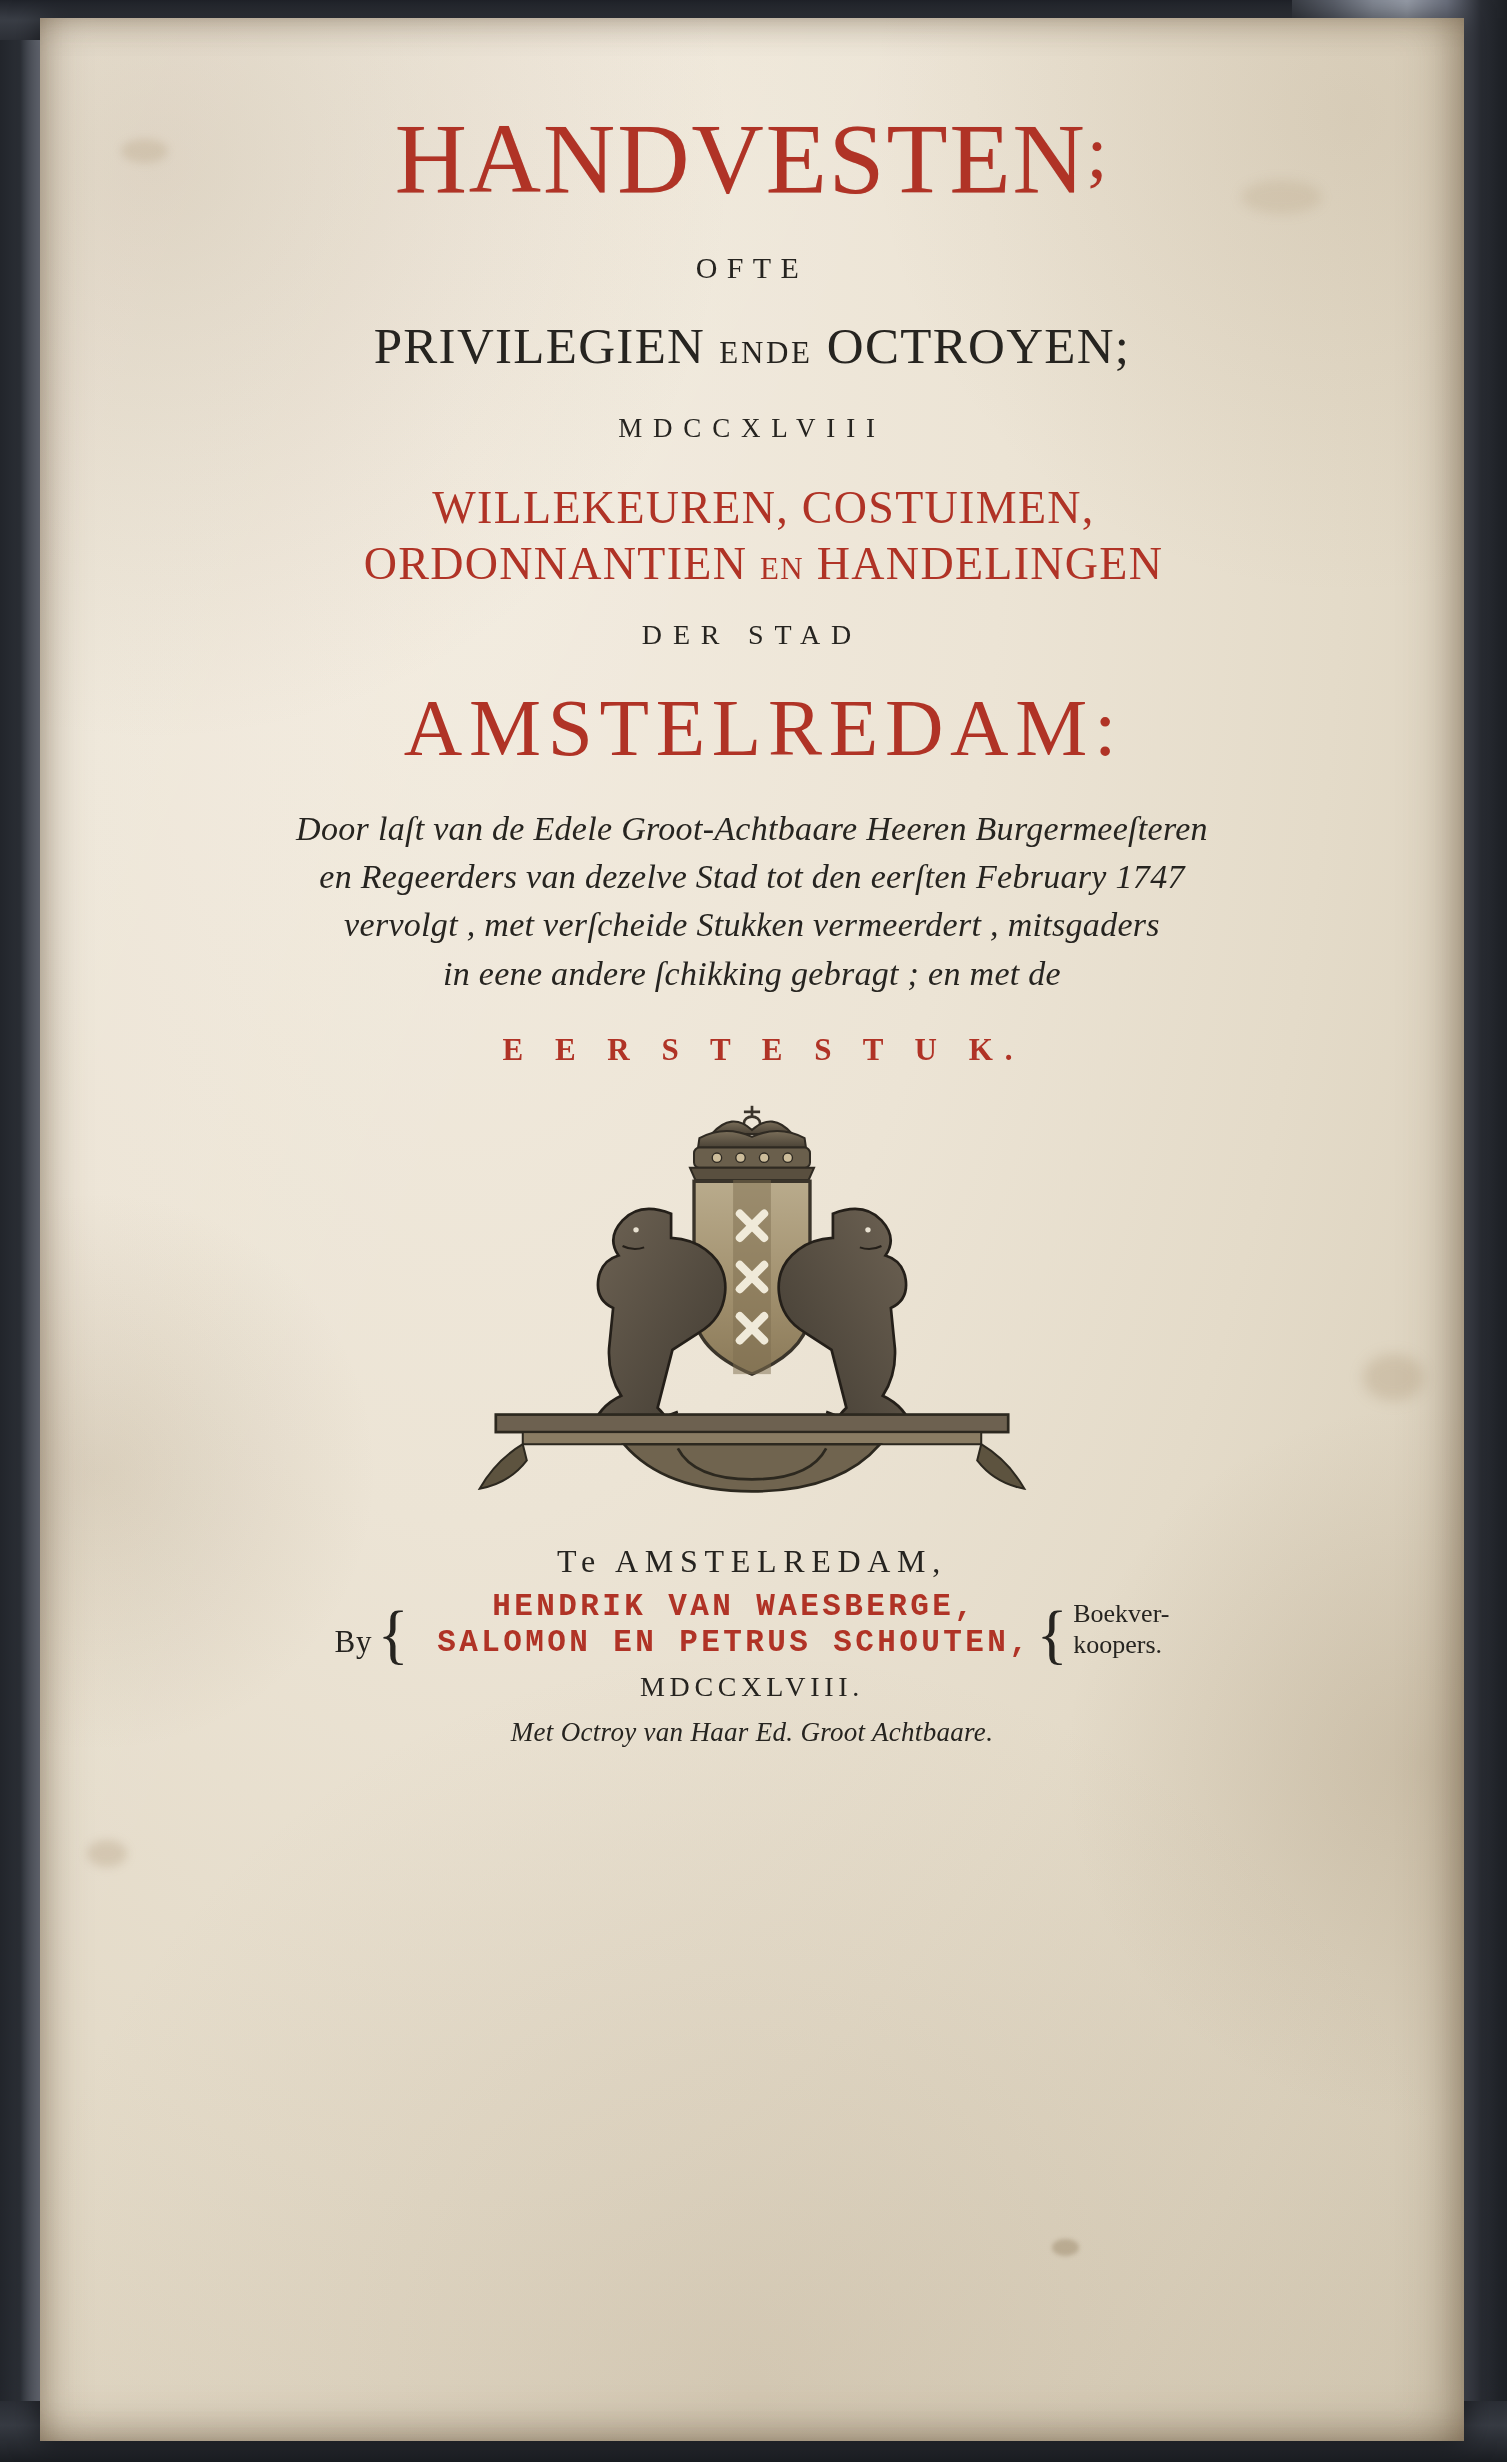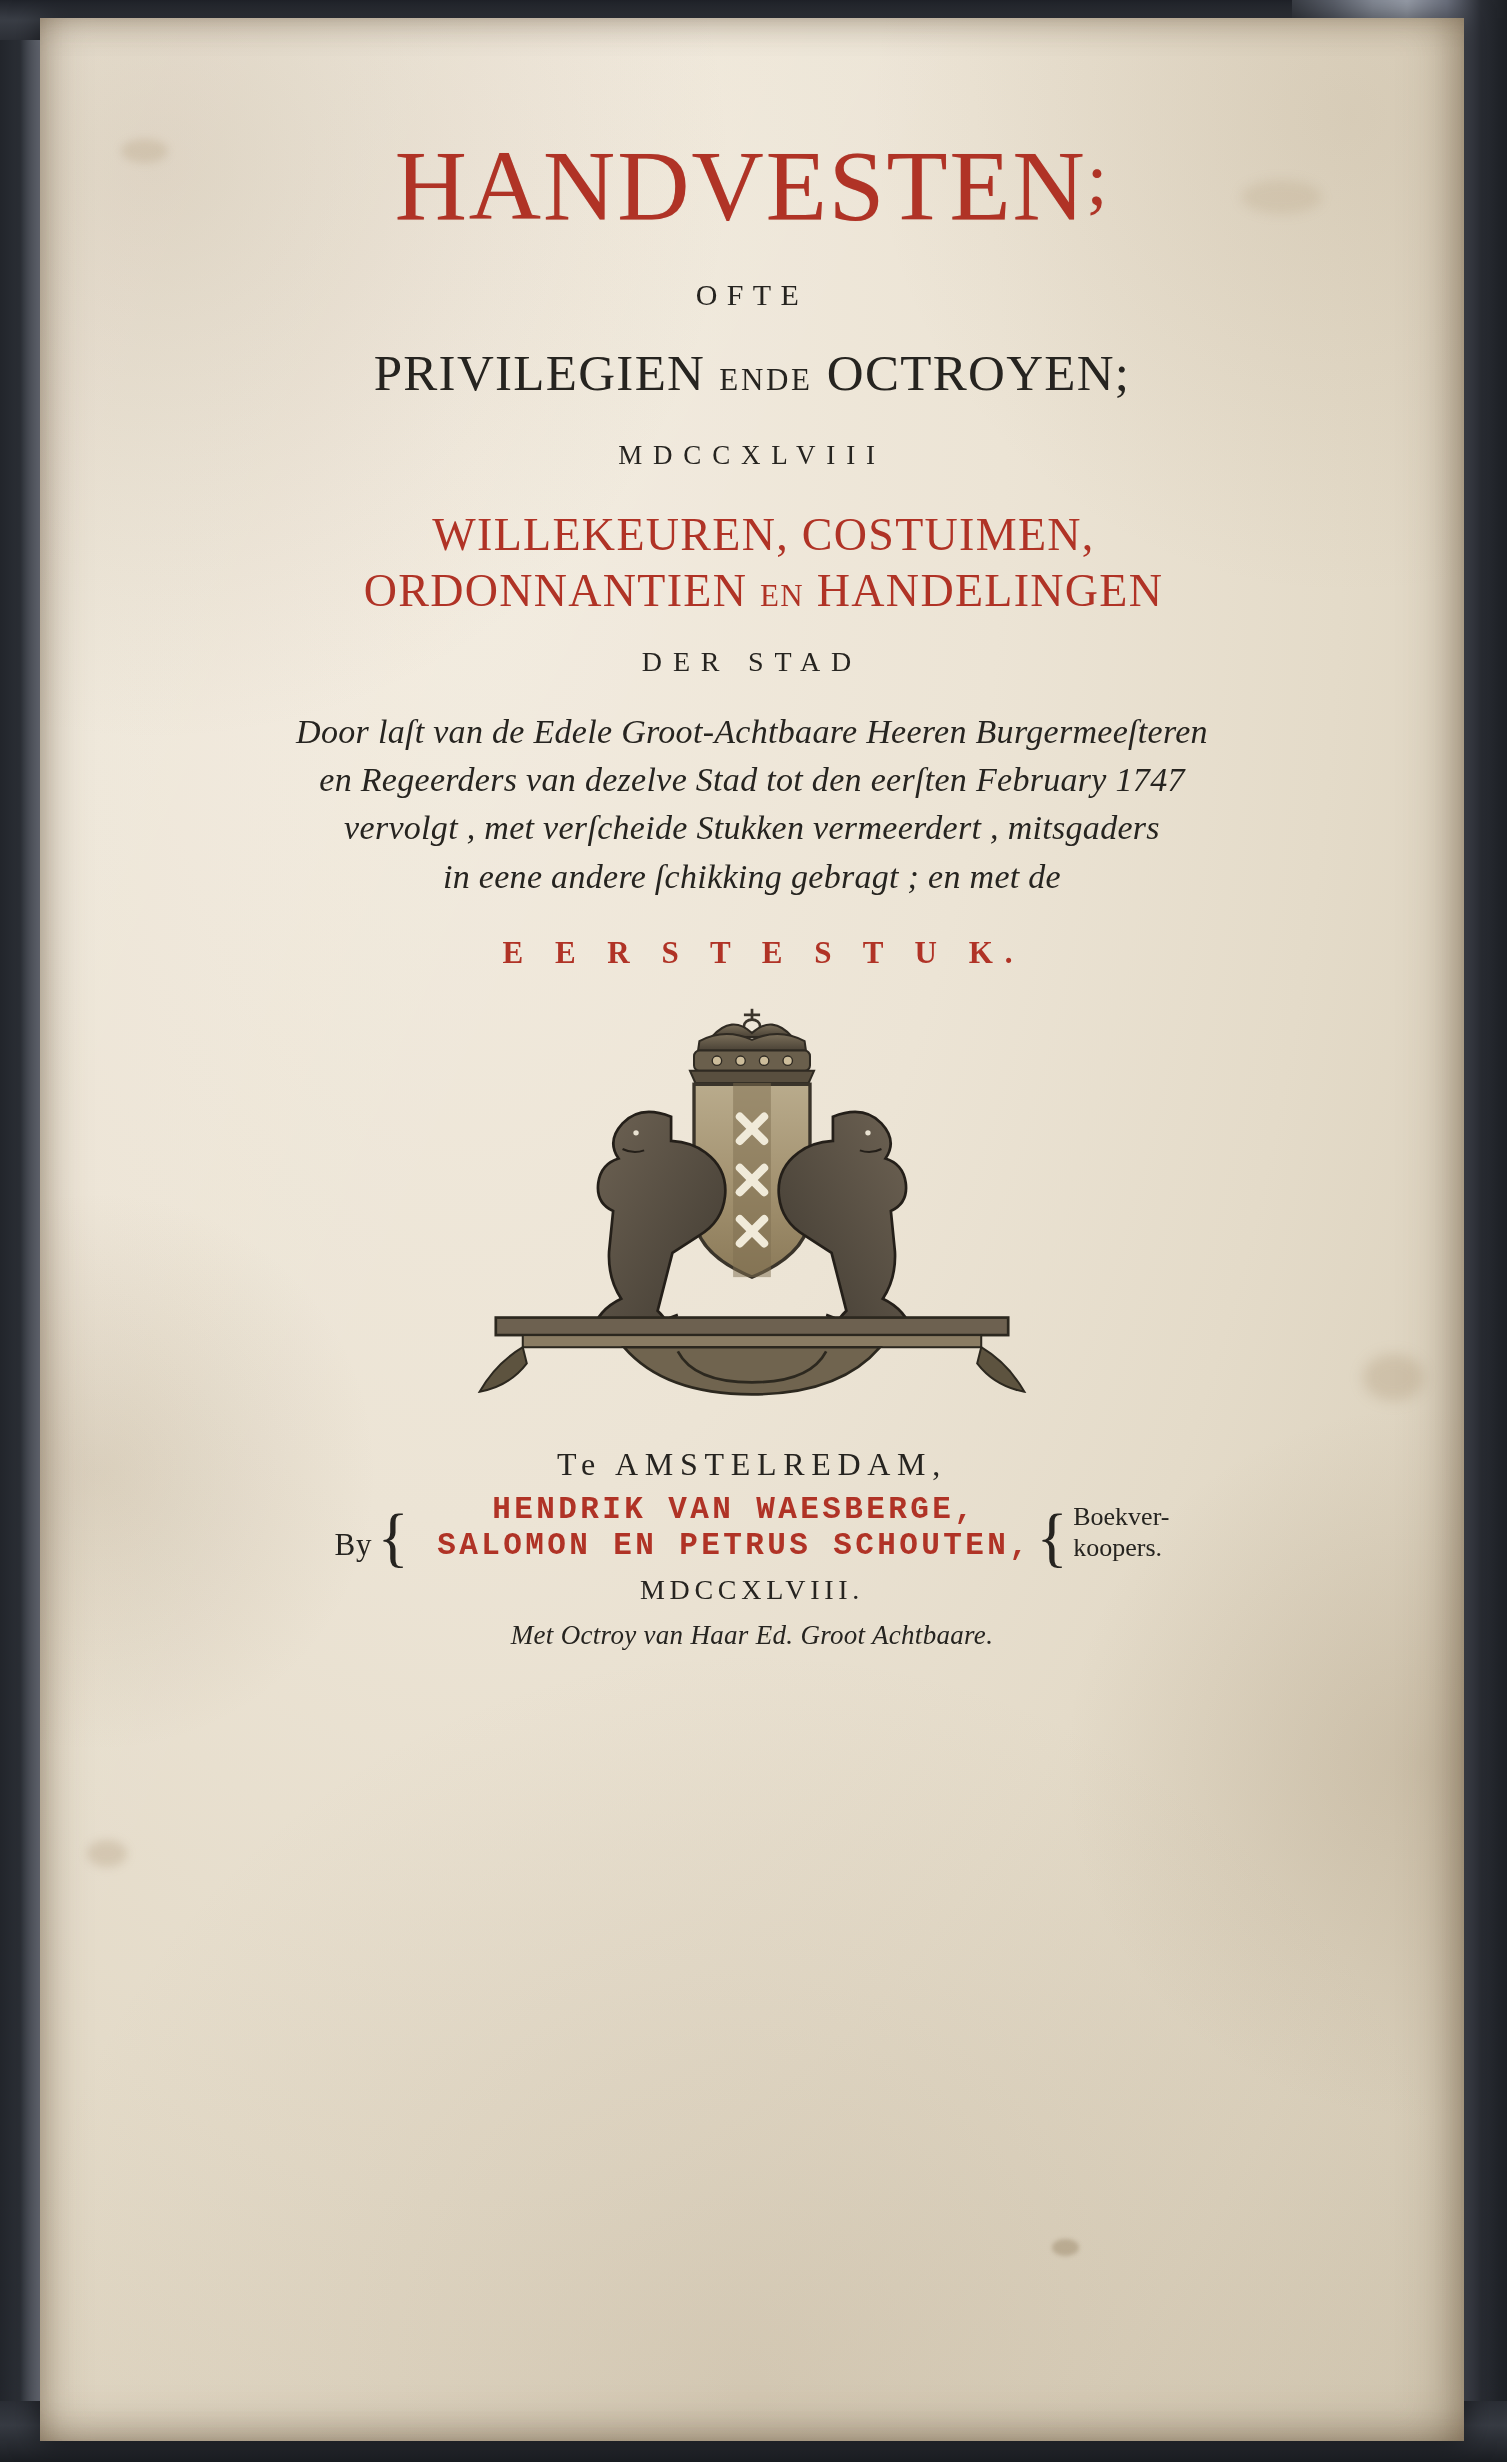--- a/index.html
+++ b/index.html
@@ -82,21 +82,21 @@
 
   .red { color: #b03326; margin-left: 23px; }
   .black { color: #262420; }
 
   .l-title {
     font-size: 100px;
     letter-spacing: 2px;
     font-weight: 400;
     margin: 0;
     line-height: 1;
-    padding-top: 118px;
+    padding-top: 91px;
     text-shadow: 0 0 0.7px rgba(140,50,35,0.35);
   }
   .l-title .semi { font-size: 74px; vertical-align: 15px; }
 
   .l-ofte {
     font-size: 30px;
     letter-spacing: 9.4px;
     margin-top: 42px;
   }
 
@@ -231,20 +231,21 @@
       <div>WILLEKEUREN, COSTUIMEN,</div>
       <div>
         <span>ORDONNANTIEN</span>
         <span class="small">EN</span>
         <span>HANDELINGEN</span>
       </div>
     </div>
 
     <div class="l-derstad black">DER STAD</div>
 
+    <div class="l-amstel red">AMSTELREDAM:</div>
 
     <div class="blurb black">
       <div>Door laſt van de Edele Groot-Achtbaare Heeren Burgermeeſteren</div>
       <div>en Regeerders van dezelve Stad tot den eerſten February 1747</div>
       <div>vervolgt , met verſcheide Stukken vermeerdert , mitsgaders</div>
       <div>in eene andere ſchikking gebragt ; en met de</div>
     </div>
 
     <div class="l-stuk red">E E R S T E   S T U K.</div>
 

